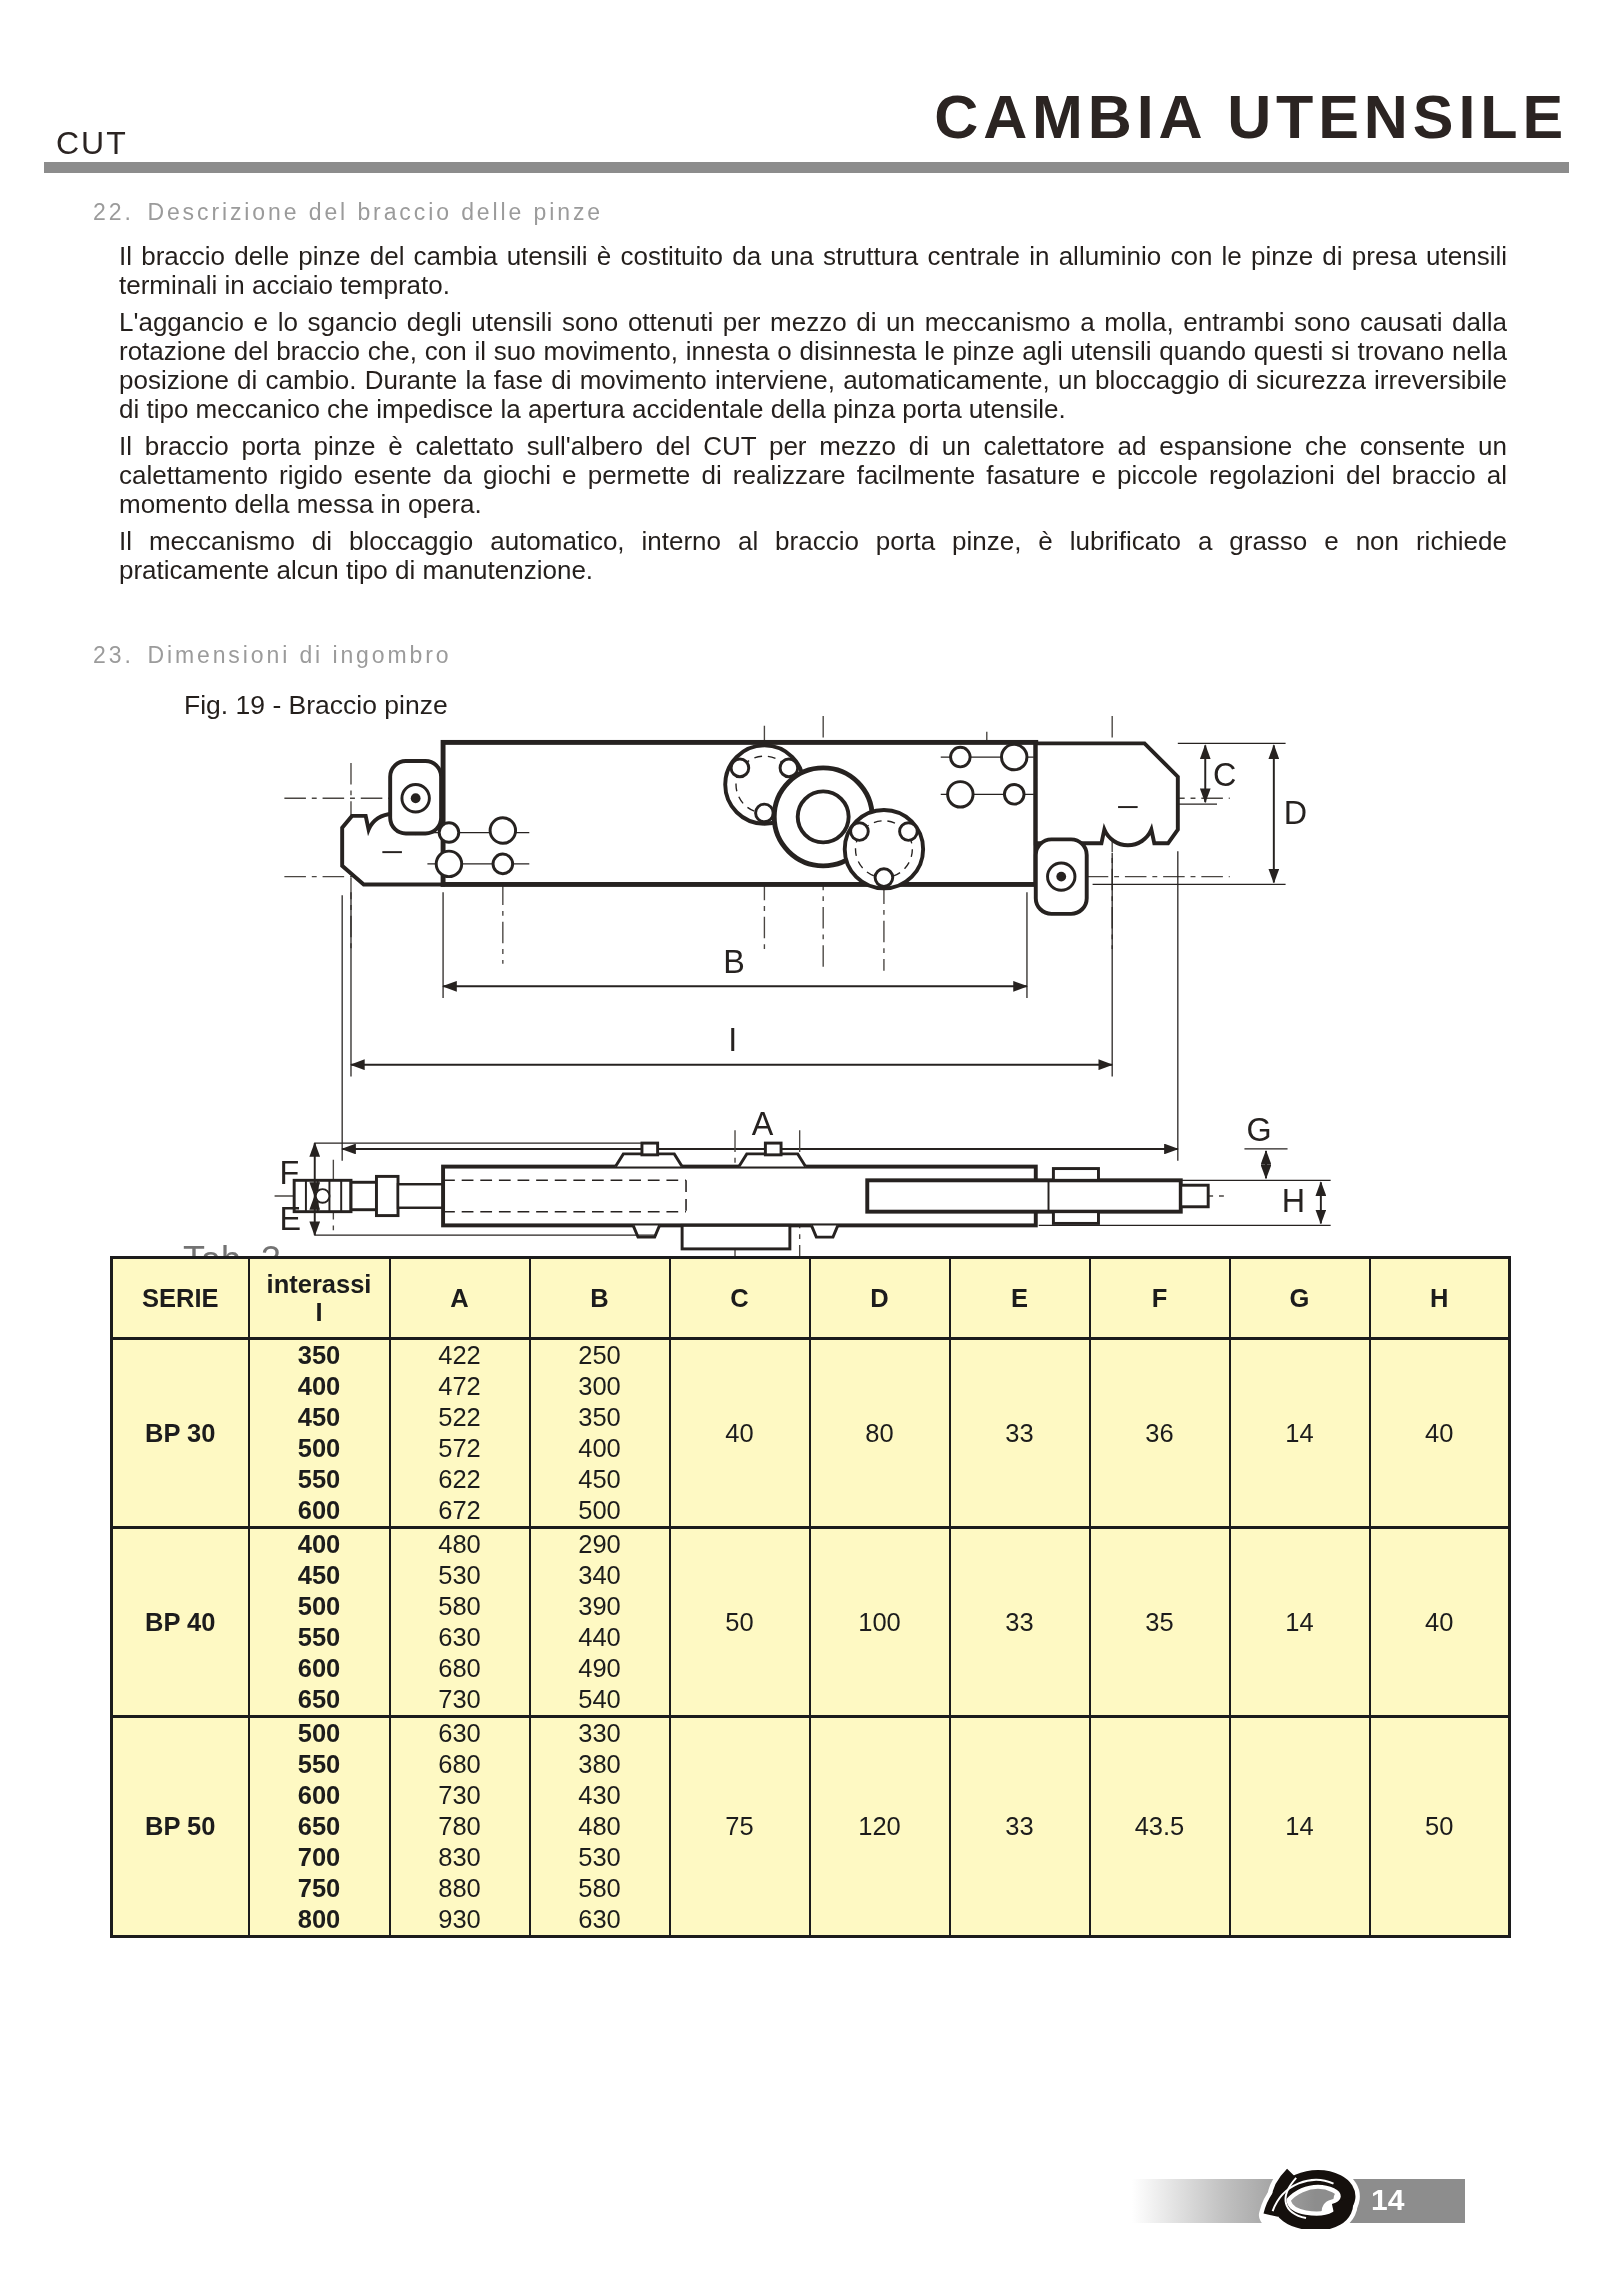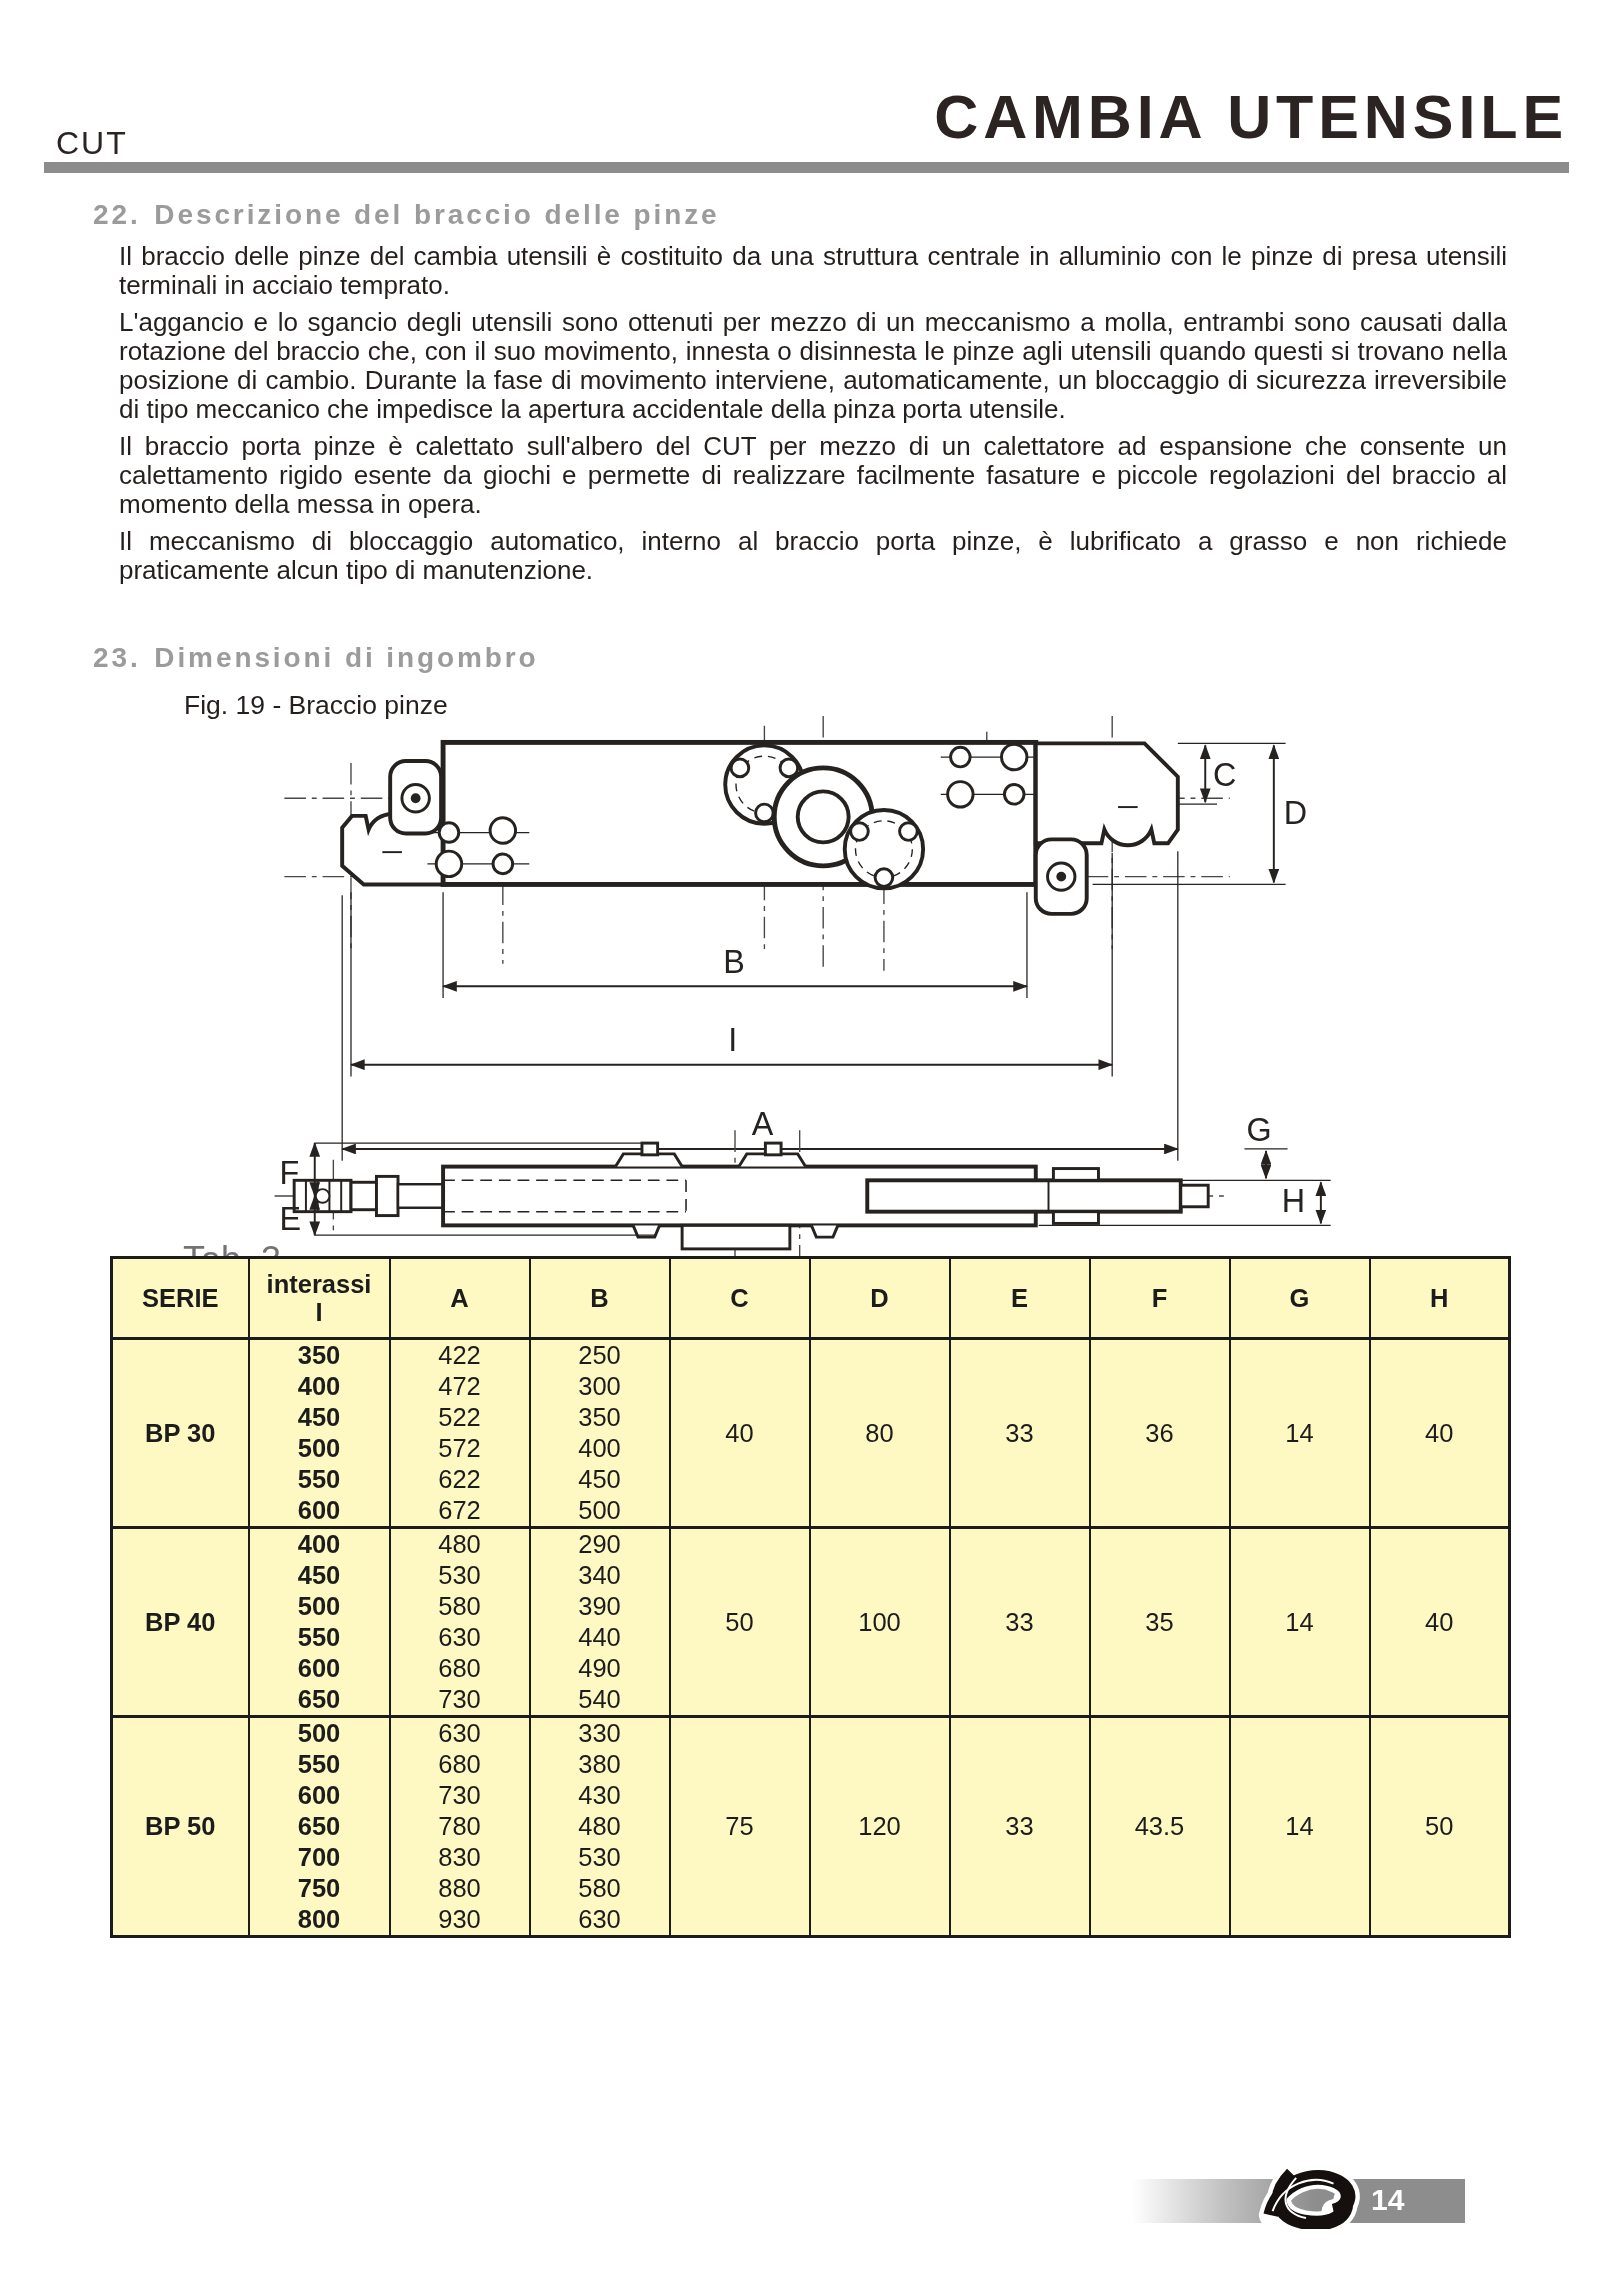--- a/index.html
+++ b/index.html
@@ -6,21 +6,21 @@
   .page{position:relative;width:1621px;height:2293px;background:#ffffff;
         font-family:"Liberation Sans",sans-serif;color:#241f1c;overflow:hidden;margin:0 auto;}
 
   
   .hdr-code{position:absolute;left:56px;top:125px;font-size:32px;letter-spacing:2px;color:#2b2422;}
   .hdr-title{position:absolute;right:53px;top:82px;font-size:61px;letter-spacing:4.9px;color:#2b2422;
              font-weight:bold;white-space:nowrap;}
   .hdr-bar{position:absolute;left:44px;top:162px;width:1525px;height:10.8px;background:#8c8c8c;}
 
   
-  .sec-title{position:absolute;left:93px;font-size:28px;font-weight:bold;color:#9b9b9b;
+  .sec-title{position:absolute;left:93px;font-size:23px;font-weight:normal;color:#9b9b9b;
              letter-spacing:2.9px;white-space:nowrap;}
   .sec-title .num{margin-right:13.7px;}
 
   
   .body-text{position:absolute;left:111px;top:234px;width:1404px;font-size:26px;
              line-height:29px;text-align:justify;color:#241f1c;}
   .body-text p{margin:8px;}
 
   .fig-caption{position:absolute;left:184px;top:690px;font-size:26.5px;color:#241f1c;}
   .tab-label{position:absolute;left:183px;top:1239px;font-size:36px;color:#737373;}

